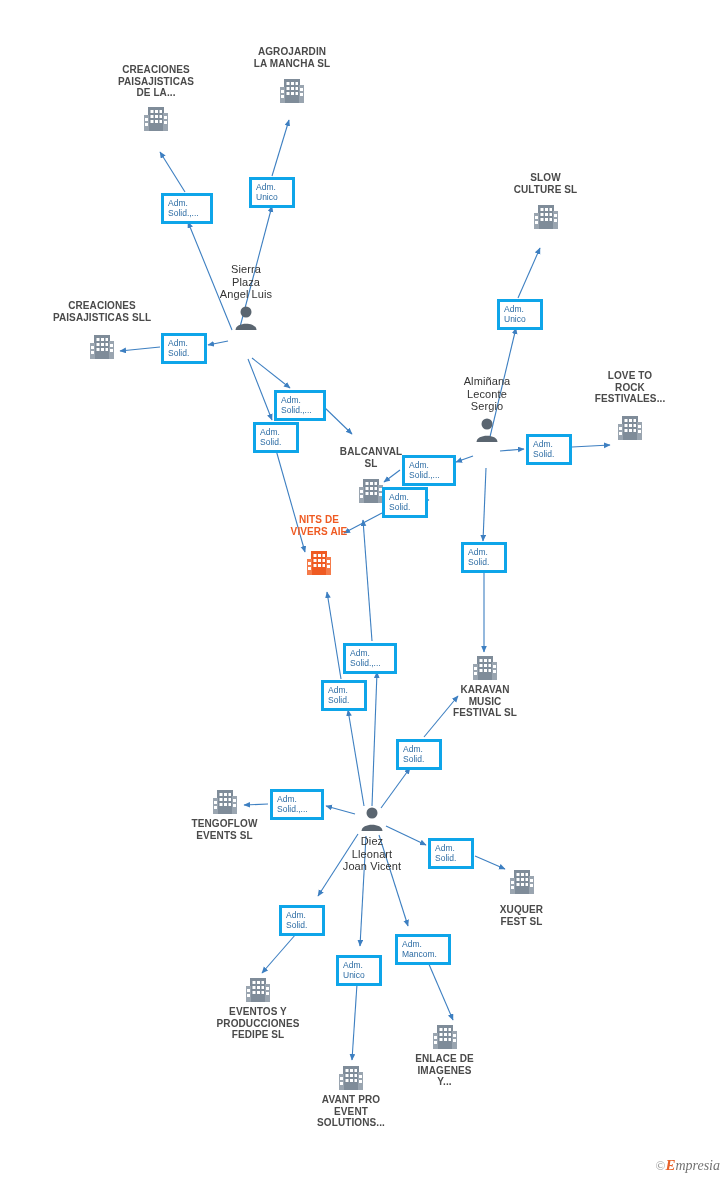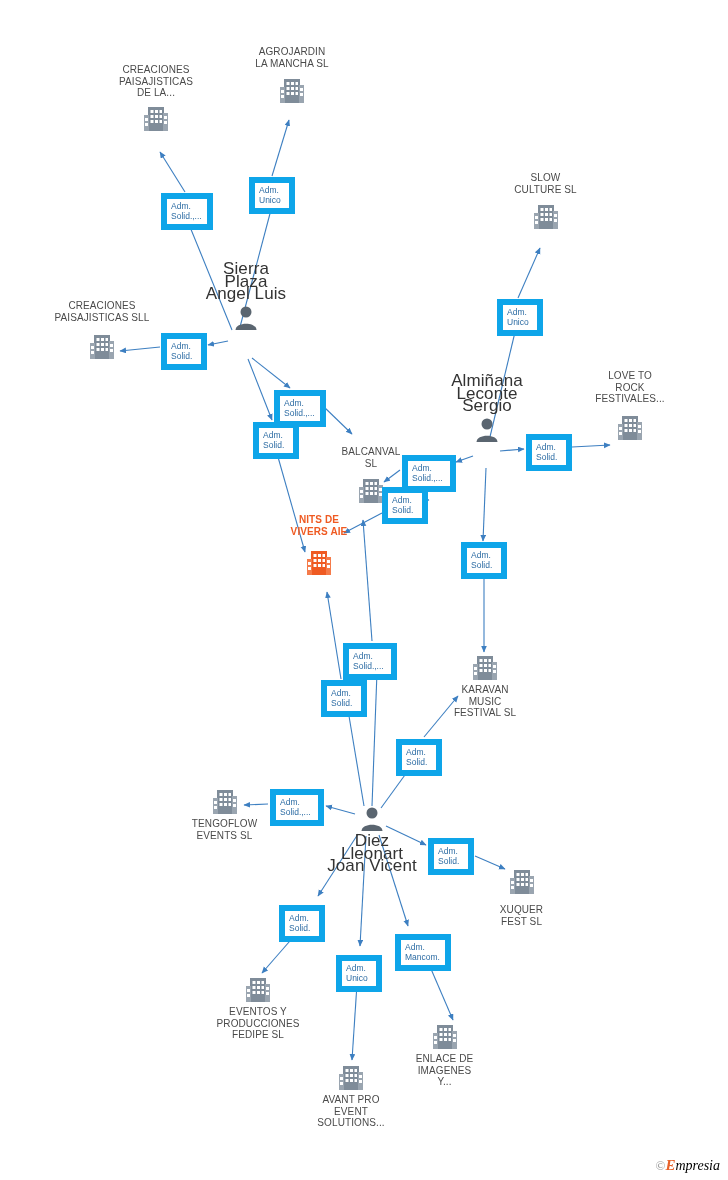--- a/index.html
+++ b/index.html
@@ -25,41 +25,41 @@
     height: 1180px;
   }
   .node {
     position: absolute;
     text-align: center;
   }
   .node-label {
     font-size: 10px;
     line-height: 11.5px;
     color: #4a4a4a;
-    font-weight: normal;
+    font-weight: bold;
     letter-spacing: 0.1px;
     white-space: pre-line;
   }
   .node-label.person {
     font-weight: normal;
     color: #333333;
-    font-size: 17px;
+    font-size: 11px;
     line-height: 12.5px;
   }
   .node-label.highlight {
     color: #ef5a22;
     font-weight: bold;
   }
   .icon-wrap {
     display: block;
     line-height: 0;
   }
   .edge-label {
     position: absolute;
-    border: 6px solid #0ea5e9;
+    border: 3px solid #0ea5e9;
     background: #ffffff;
     color: #2e6da4;
     font-size: 8.5px;
     line-height: 9.5px;
     padding: 3px 4px 3px 4px;
     text-align: left;
     white-space: pre-line;
     box-sizing: border-box;
   }
   .watermark {
@@ -74,21 +74,21 @@
     color: #9a9a9a;
     font-size: 13px;
   }
   .watermark .e {
     color: #e8622a;
     font-style: italic;
     font-size: 15px;
     font-weight: bold;
   }
   .watermark .rest {
-    color: #000000;
+    color: #737373;
     font-style: italic;
     font-size: 14px;
   }
 </style>
 </head>
 <body>
 
 <div id="canvas">
 
   <svg id="edges" viewBox="0 0 728 1180">

